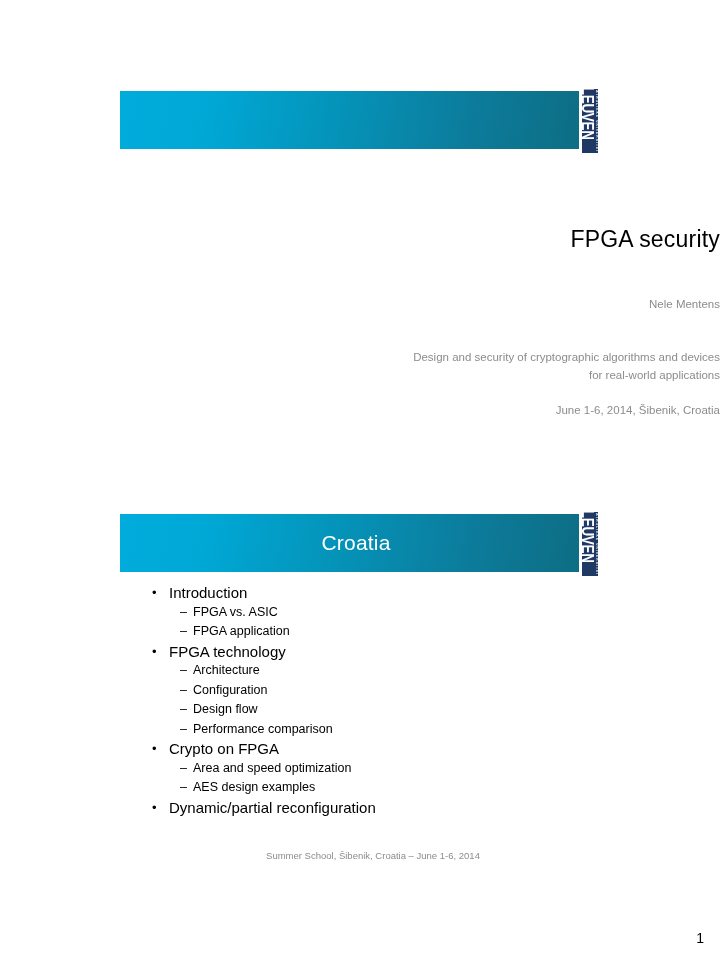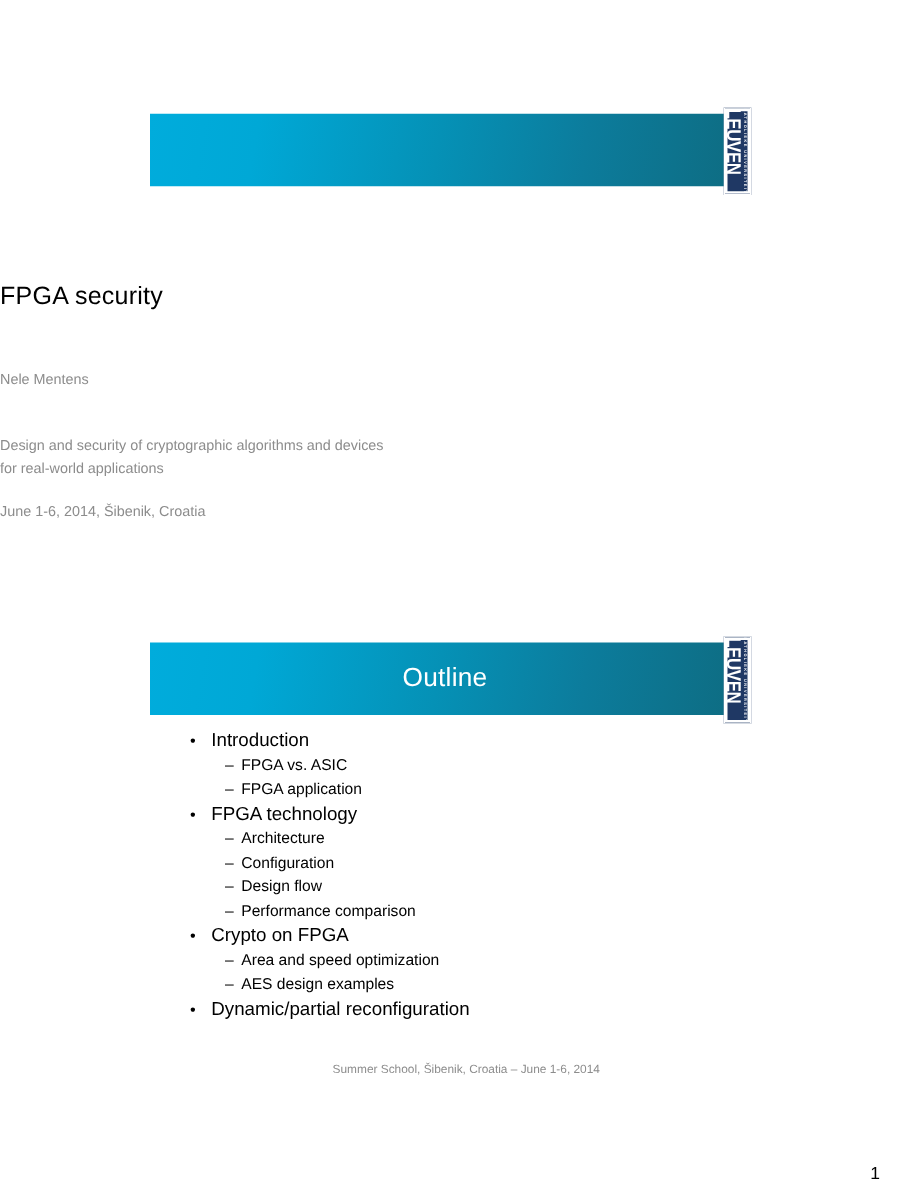--- a/index.html
+++ b/index.html
@@ -96,31 +96,31 @@
 
   
   #slide1 .banner { top: 91px; }
   #slide1 .logo   { top: 86px; left: 579px; }
 
   .deck-title {
     position: absolute;
     left: 0;
     right: 0;
     top: 226px;
-    text-align: left;
-    font-size: 20px;
+    text-align: right;
+    font-size: 23px;
     color: #000000;
     font-weight: 400;
     letter-spacing: .2px;
   }
   .subblock {
     position: absolute;
     left: 0;
     right: 0;
-    text-align: left;
+    text-align: right;
     color: #8C8C8C;
     font-size: 11.5px;
     line-height: 17.5px;
   }
   #author-block  { top: 296px; }
   #course-block  { top: 349px; }
   #date-block    { top: 402px; }
 
   
   #slide2 .banner { top: 514px; }
@@ -211,21 +211,21 @@
 
     <div class="subblock" id="date-block">
       <div>June 1-6, 2014, Šibenik, Croatia</div>
     </div>
 
   </div>
 
   <div id="slide2">
 
     <div class="banner">
-      <div class="banner-title">Outline</div>
+      <div class="banner-title">Croatia</div>
     </div>
 
     <div class="logo">
       <div class="logo-inner">
         <div class="logo-stack">
           <div class="logo-sub">KATHOLIEKE UNIVERSITEIT</div>
           <div class="logo-word">LEUVEN</div>
         </div>
       </div>
     </div>

